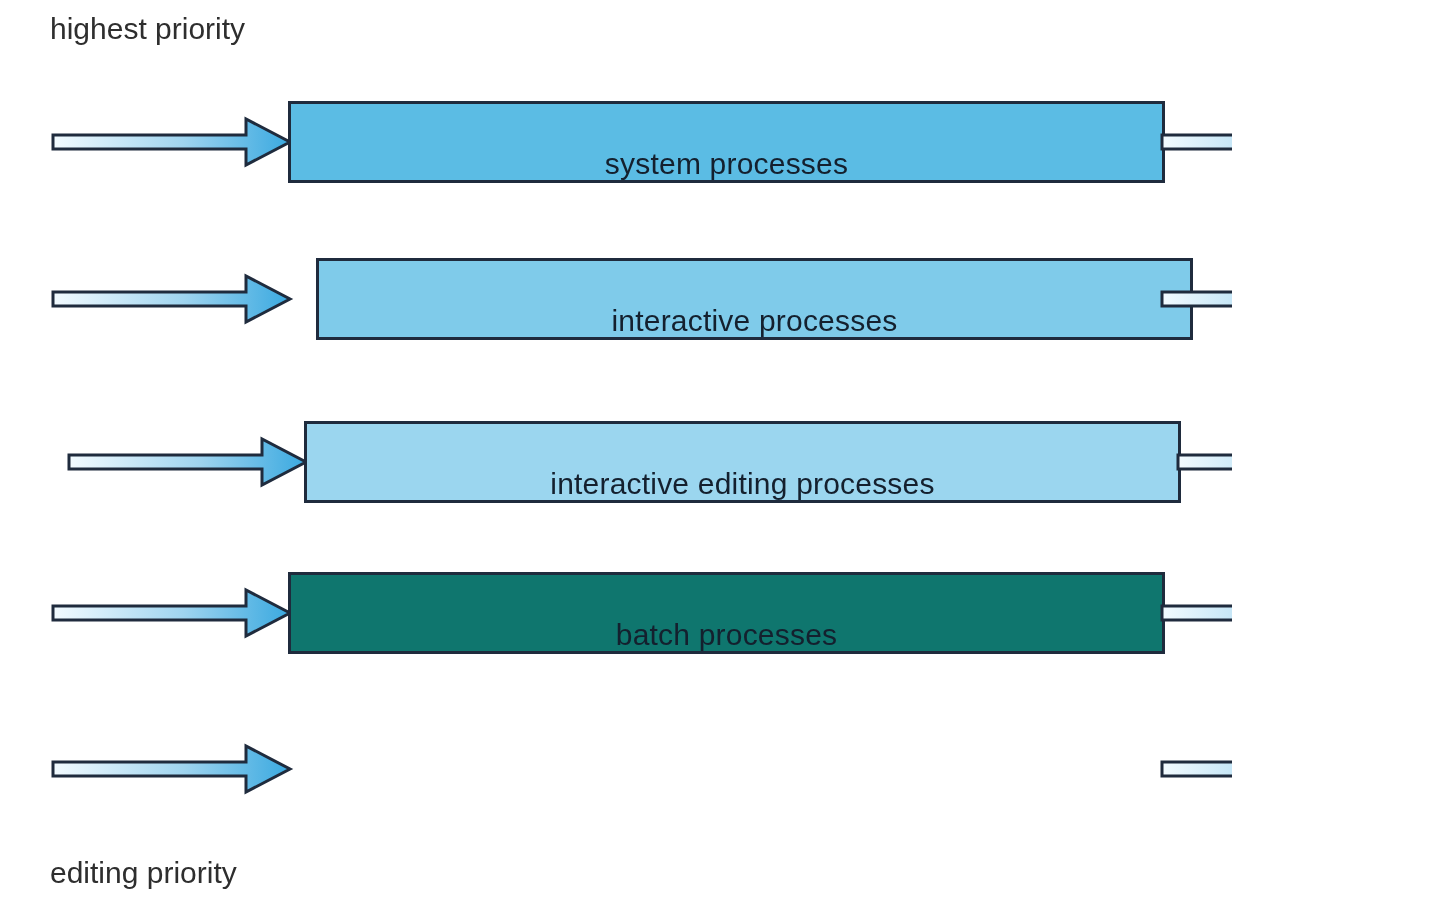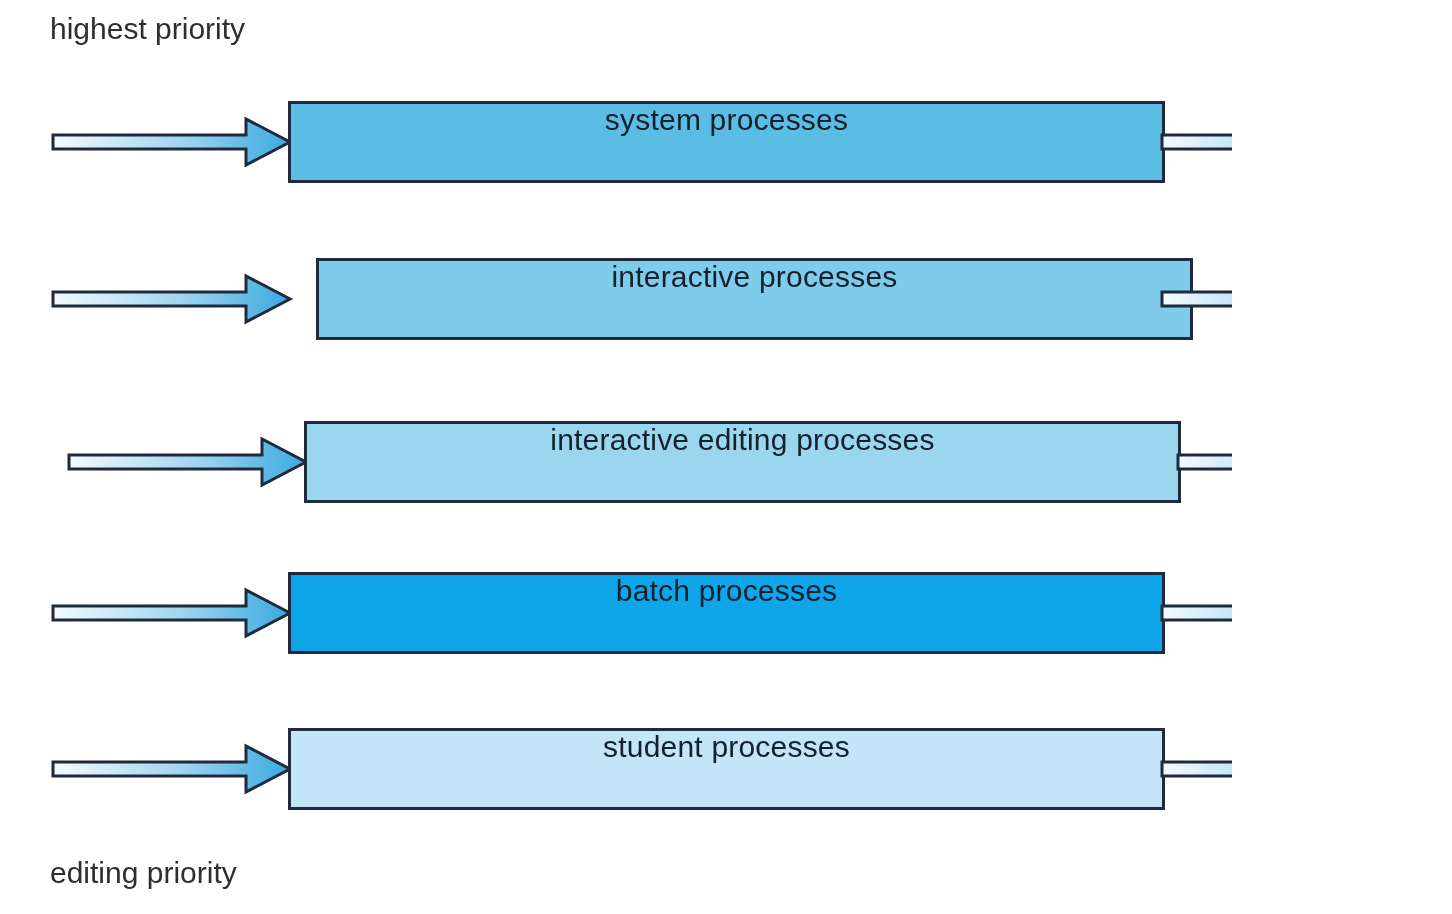--- a/index.html
+++ b/index.html
@@ -43,21 +43,21 @@
   
   .queue-box {
     position: absolute;
     left: 288px;
     top: 4px;
     width: 877px;
     height: 82px;
     box-sizing: border-box;
     border: 3px solid #1f2b3d;
     display: flex;
-    align-items: flex-start;
+    align-items: flex-end;
     justify-content: center;
   }
   .queue-label {
     font-size: 30px;
     line-height: 32px;
     color: #14202e;
     font-family: "Liberation Sans", sans-serif;
     white-space: nowrap;
     letter-spacing: 0.2px;
   }
@@ -181,21 +181,21 @@
             <defs>
               <linearGradient id="gin3" x1="0" y1="0" x2="1" y2="0">
                 <stop offset="0" stop-color="#f3fbff"></stop>
                 <stop offset="0.55" stop-color="#9fd4ef"></stop>
                 <stop offset="1" stop-color="#3aa9e0"></stop>
               </linearGradient>
             </defs>
             <path d="M1,38 L194,38 L194,22 L238,45 L194,68 L194,52 L1,52 Z" fill="url(#gin3)" stroke="#1f2b3d" stroke-width="3" stroke-linejoin="miter"></path>
           </svg>
         </div>
-        <div class="queue-box" style="background: #0ea5e9;">
+        <div class="queue-box" style="background: #0f766e;">
           <div class="queue-label">batch processes</div>
         </div>
         <div class="arrow-out">
           <svg viewBox="0 0 242 90" preserveAspectRatio="none">
             <defs>
               <linearGradient id="gout3" x1="0" y1="0" x2="1" y2="0">
                 <stop offset="0" stop-color="#f3fbff"></stop>
                 <stop offset="0.55" stop-color="#9fd4ef"></stop>
                 <stop offset="1" stop-color="#3aa9e0"></stop>
               </linearGradient>
@@ -210,23 +210,20 @@
             <defs>
               <linearGradient id="gin4" x1="0" y1="0" x2="1" y2="0">
                 <stop offset="0" stop-color="#f3fbff"></stop>
                 <stop offset="0.55" stop-color="#9fd4ef"></stop>
                 <stop offset="1" stop-color="#3aa9e0"></stop>
               </linearGradient>
             </defs>
             <path d="M1,38 L194,38 L194,22 L238,45 L194,68 L194,52 L1,52 Z" fill="url(#gin4)" stroke="#1f2b3d" stroke-width="3" stroke-linejoin="miter"></path>
           </svg>
         </div>
-        <div class="queue-box" style="background: rgb(195, 229, 247);">
-          <div class="queue-label">student processes</div>
-        </div>
         <div class="arrow-out">
           <svg viewBox="0 0 242 90" preserveAspectRatio="none">
             <defs>
               <linearGradient id="gout4" x1="0" y1="0" x2="1" y2="0">
                 <stop offset="0" stop-color="#f3fbff"></stop>
                 <stop offset="0.55" stop-color="#9fd4ef"></stop>
                 <stop offset="1" stop-color="#3aa9e0"></stop>
               </linearGradient>
             </defs>
             <path d="M0,38 L196,38 L196,22 L240,45 L196,68 L196,52 L0,52 Z" fill="url(#gout4)" stroke="#1f2b3d" stroke-width="3" stroke-linejoin="miter"></path>

